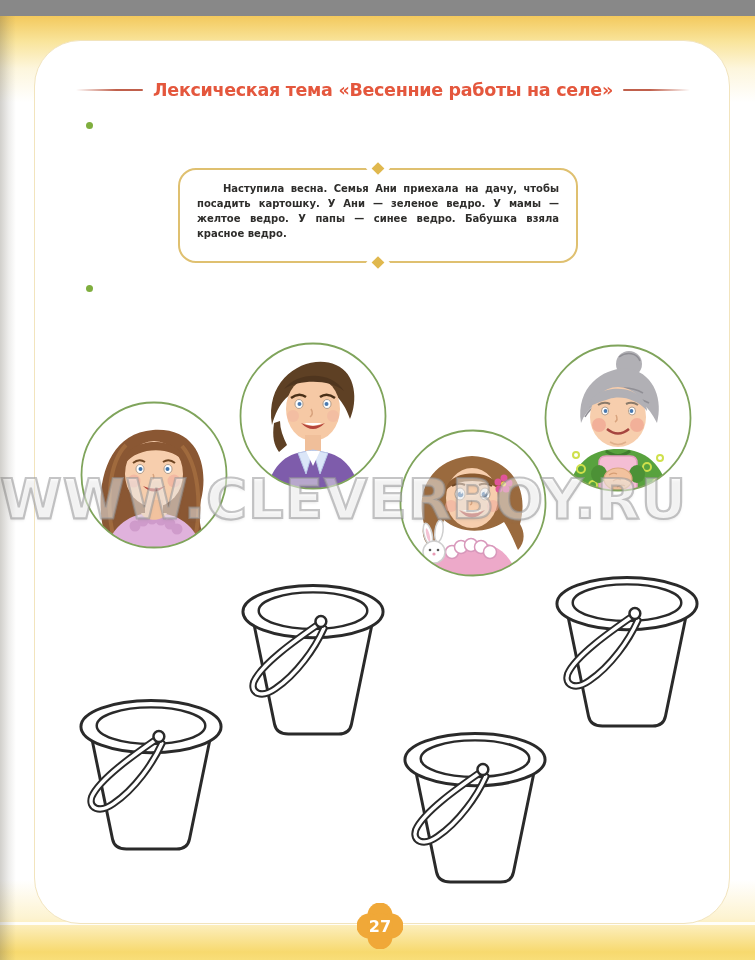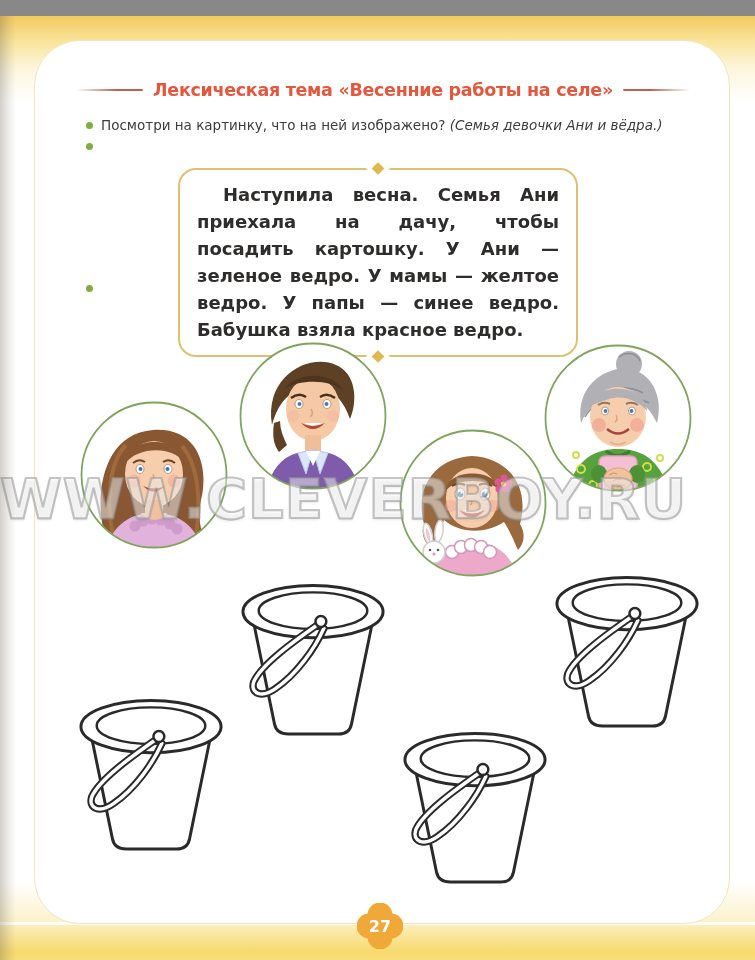--- a/index.html
+++ b/index.html
@@ -40,21 +40,21 @@
   .instr .row{display:flex;align-items:flex-start}
   .dot{flex:0 0 auto;width:7px;height:7px;border-radius:50%;background:var(--bullet-color);margin:7px 8px 0 0}
   .note{font-style:italic}
   .instr-a{left:86px;top:99px;width:620px}
   .instr-b{left:86px;top:262px;width:620px}
 
   
   .story-box{position:absolute;left:178px;top:152px;width:400px;min-height:95px;z-index:3;
     border:2px solid var(--story-border);border-radius:18px;background:#fff;
     padding:11px 17px 12px 17px;}
-  .story-text{font-size:18px;line-height:1.5;font-weight:bold;color:var(--ink);
+  .story-text{font-size:10px;line-height:1.5;font-weight:bold;color:var(--ink);
     text-align:justify;text-indent:26px;}
   .orn{position:absolute;left:50%;width:9px;height:9px;background:var(--ornament-gold);
     transform:translateX(-50%) rotate(45deg);box-shadow:0 0 0 4px #fff;}
   .orn.top{top:-6px}.orn.bottom{bottom:-6px}
 
   
   .portrait{position:absolute;z-index:3}
   .bucket{position:absolute;z-index:3}
 
   
@@ -78,24 +78,20 @@
   <div class="content-panel"></div>
   <div class="spine"></div>
 
   <div class="title-row">
     <div class="title-rule left"></div>
     <div class="page-title">Лексическая тема «Весенние работы на селе»</div>
     <div class="title-rule right"></div>
   </div>
 
   <div class="instr instr-a">
-    <div class="row">
-      <span class="dot"></span>
-      <span><span>Посмотри на картинку, что на ней изображено? </span><span class="note">(Семья девочки Ани и вёдра.)</span></span>
-    </div>
     <div class="row">
       <span class="dot"></span>
     </div>
   </div>
 
   <div class="story-box">
     <div class="orn top"></div>
     <div class="orn bottom"></div>
     <div class="story-text">Наступила весна. Семья Ани приехала на дачу, чтобы посадить картошку. У Ани — зеленое ведро. У мамы — желтое ведро. У папы — синее ведро. Бабушка взяла красное ведро.</div>
   </div>

